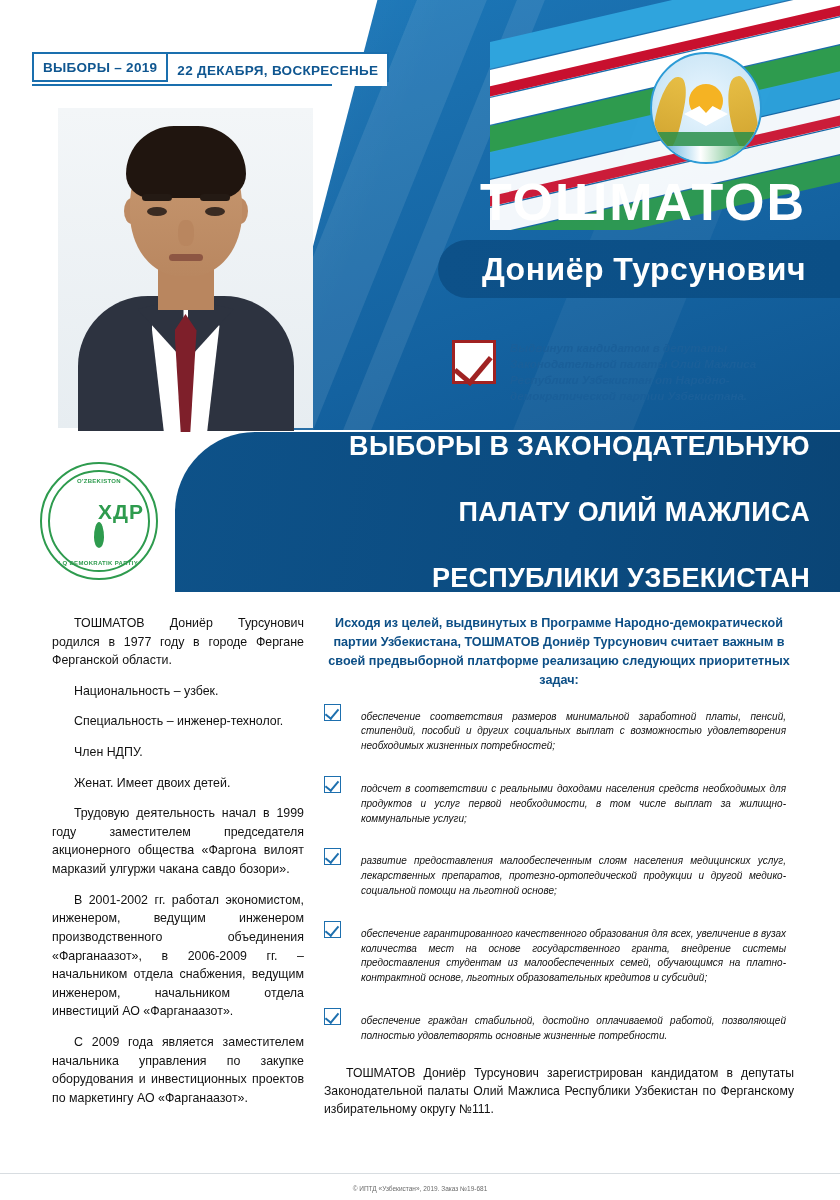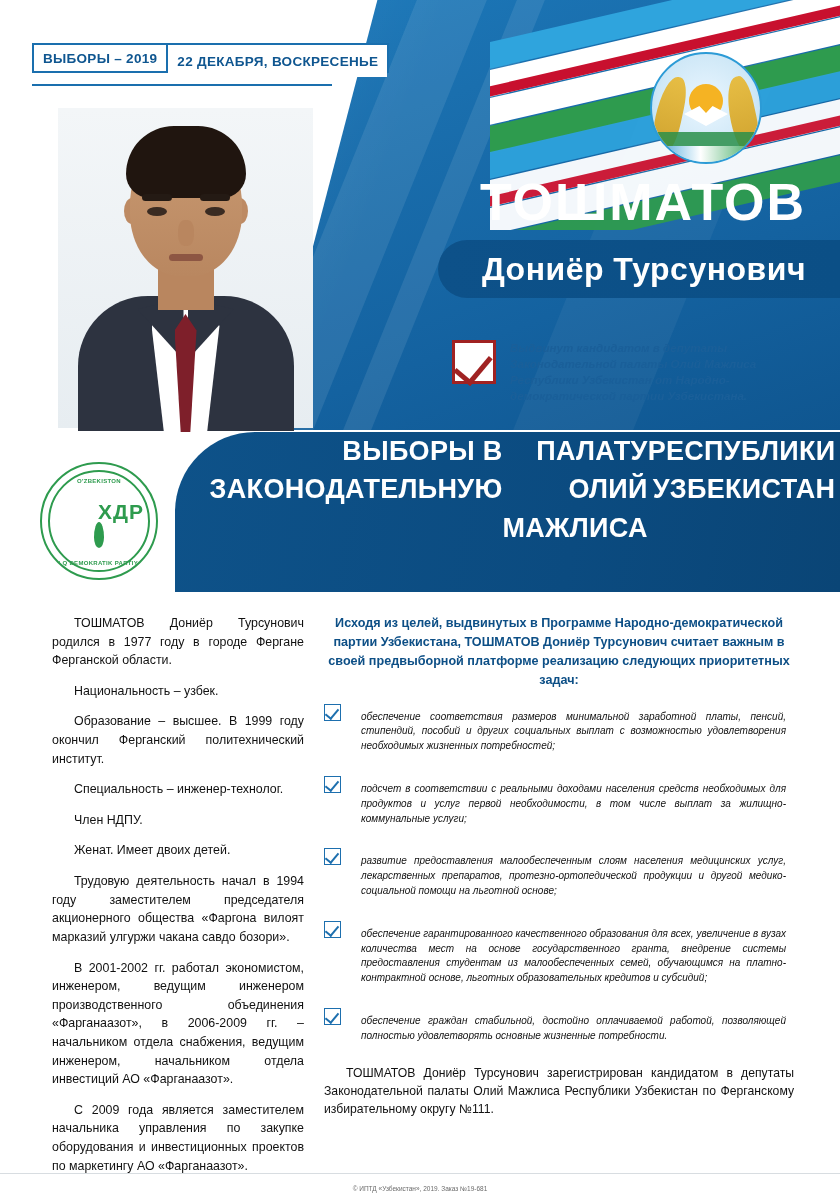--- a/index.html
+++ b/index.html
@@ -92,21 +92,21 @@
     position:absolute; left:0; bottom:16px; width:100%; height:14px;
     background:#2a8f4a; opacity:.85;
   }
   .emblem .rib{
     position:absolute; left:0; bottom:0; width:100%; height:16px;
     background: linear-gradient(90deg,#2f9ad6 0%,#ffffff 45%,#2aa24f 100%);
   }
 
   
   .elec-tag{
-    position:absolute; left:32px; top:43px;
+    position:absolute; left:32px; top:52px;
     display:flex; align-items:stretch;
     border:2px solid #1a6fae;
     background:#f0abfc;
     height:30px;
   }
   .elec-tag .part1{
     background:#ffffff; color:#0f5690;
     font-weight:bold; font-size:13.5px; letter-spacing:.3px;
     padding:0 9px; display:flex; align-items:center;
     border-right:2px solid #1a6fae;
@@ -227,22 +227,23 @@
   .nominate p{
     margin:0; color:#1a5f99; font-size:11.6px; line-height:1.38;
     font-weight:bold; font-style:italic;
   }
 
   
   .headline-panel{
     position:absolute; left:175px; top:432px; width:665px; height:160px;
     background: linear-gradient(100deg,#0e5289 0%, #0b4b80 60%, #0a4576 100%);
     border-radius: 80px 0 0 0;
-    display:flex; flex-direction:row; justify-content:center;
+    display:flex; flex-direction:column; justify-content:center;
     padding: 0 30px 0 60px;
+    gap: 28px;
   }
   .headline-panel div{
     color:#ffffff; font-size:27px; font-weight:bold; text-align:right;
     line-height:1.42; letter-spacing:.3px;
   }
 
   
   .party-logo{
     position:absolute; left:40px; top:462px;
     width:118px; height:118px; border-radius:50%;
@@ -406,25 +407,24 @@
     <div class="leaf"></div>
     <div class="sub">XALQ DEMOKRATIK PARTIYASI</div>
   </div>
 </div>
 
 <div class="content">
 
   <div class="col-left">
     <p>ТОШМАТОВ Дониёр Турсунович родился в 1977 году в городе Фергане Ферганской области.</p>
     <p>Национальность – узбек.</p>
-    <p>Образование – высшее. В 1999 году окончил Ферганский политехнический институт.</p>
     <p>Специальность – инженер-технолог.</p>
     <p>Член НДПУ.</p>
     <p>Женат. Имеет двоих детей.</p>
-    <p>Трудовую деятельность начал в 1994 году заместителем председателя акционерного общества «Фаргона вилоят марказий улгуржи чакана савдо бозори».</p>
+    <p>Трудовую деятельность начал в 1999 году заместителем председателя акционерного общества «Фаргона вилоят марказий улгуржи чакана савдо бозори».</p>
     <p>В 2001-2002 гг. работал экономистом, инженером, ведущим инженером производственного объединения «Фарганаазот», в 2006-2009 гг. – начальником отдела снабжения, ведущим инженером, начальником отдела инвестиций АО «Фарганаазот».</p>
     <p>С 2009 года является заместителем начальника управления по закупке оборудования и инвестиционных проектов по маркетингу АО «Фарганаазот».</p>
   </div>
 
   <div class="col-right">
     <div class="pledge-head">Исходя из целей, выдвинутых в Программе Народно-демократической партии Узбекистана, ТОШМАТОВ Дониёр Турсунович считает важным в своей предвыборной платформе реализацию следующих приоритетных задач:</div>
 
     <div class="pledge">
       <div class="pl-box"></div>
       <p>обеспечение соответствия размеров минимальной заработной платы, пенсий, стипендий, пособий и других социальных выплат с возможностью удовлетворения необходимых жизненных потребностей;</p>

